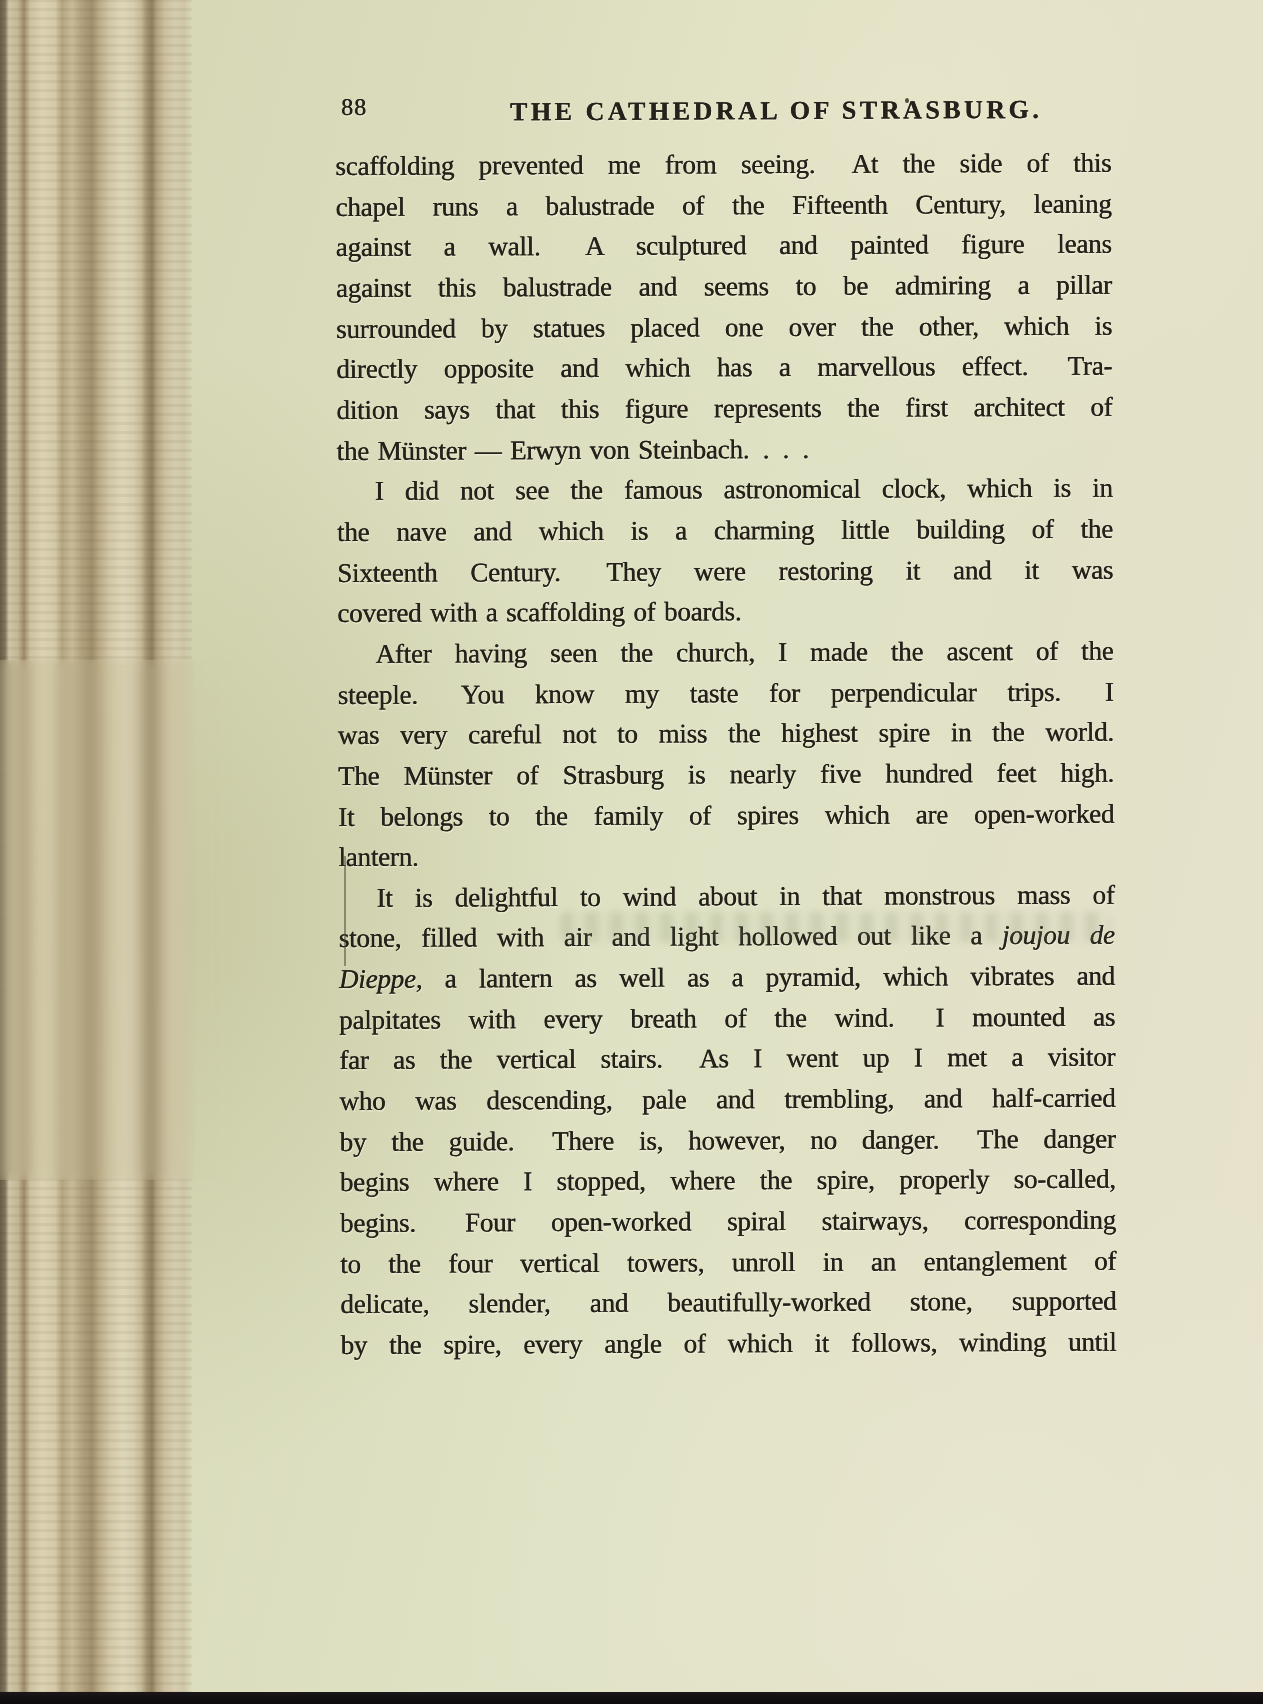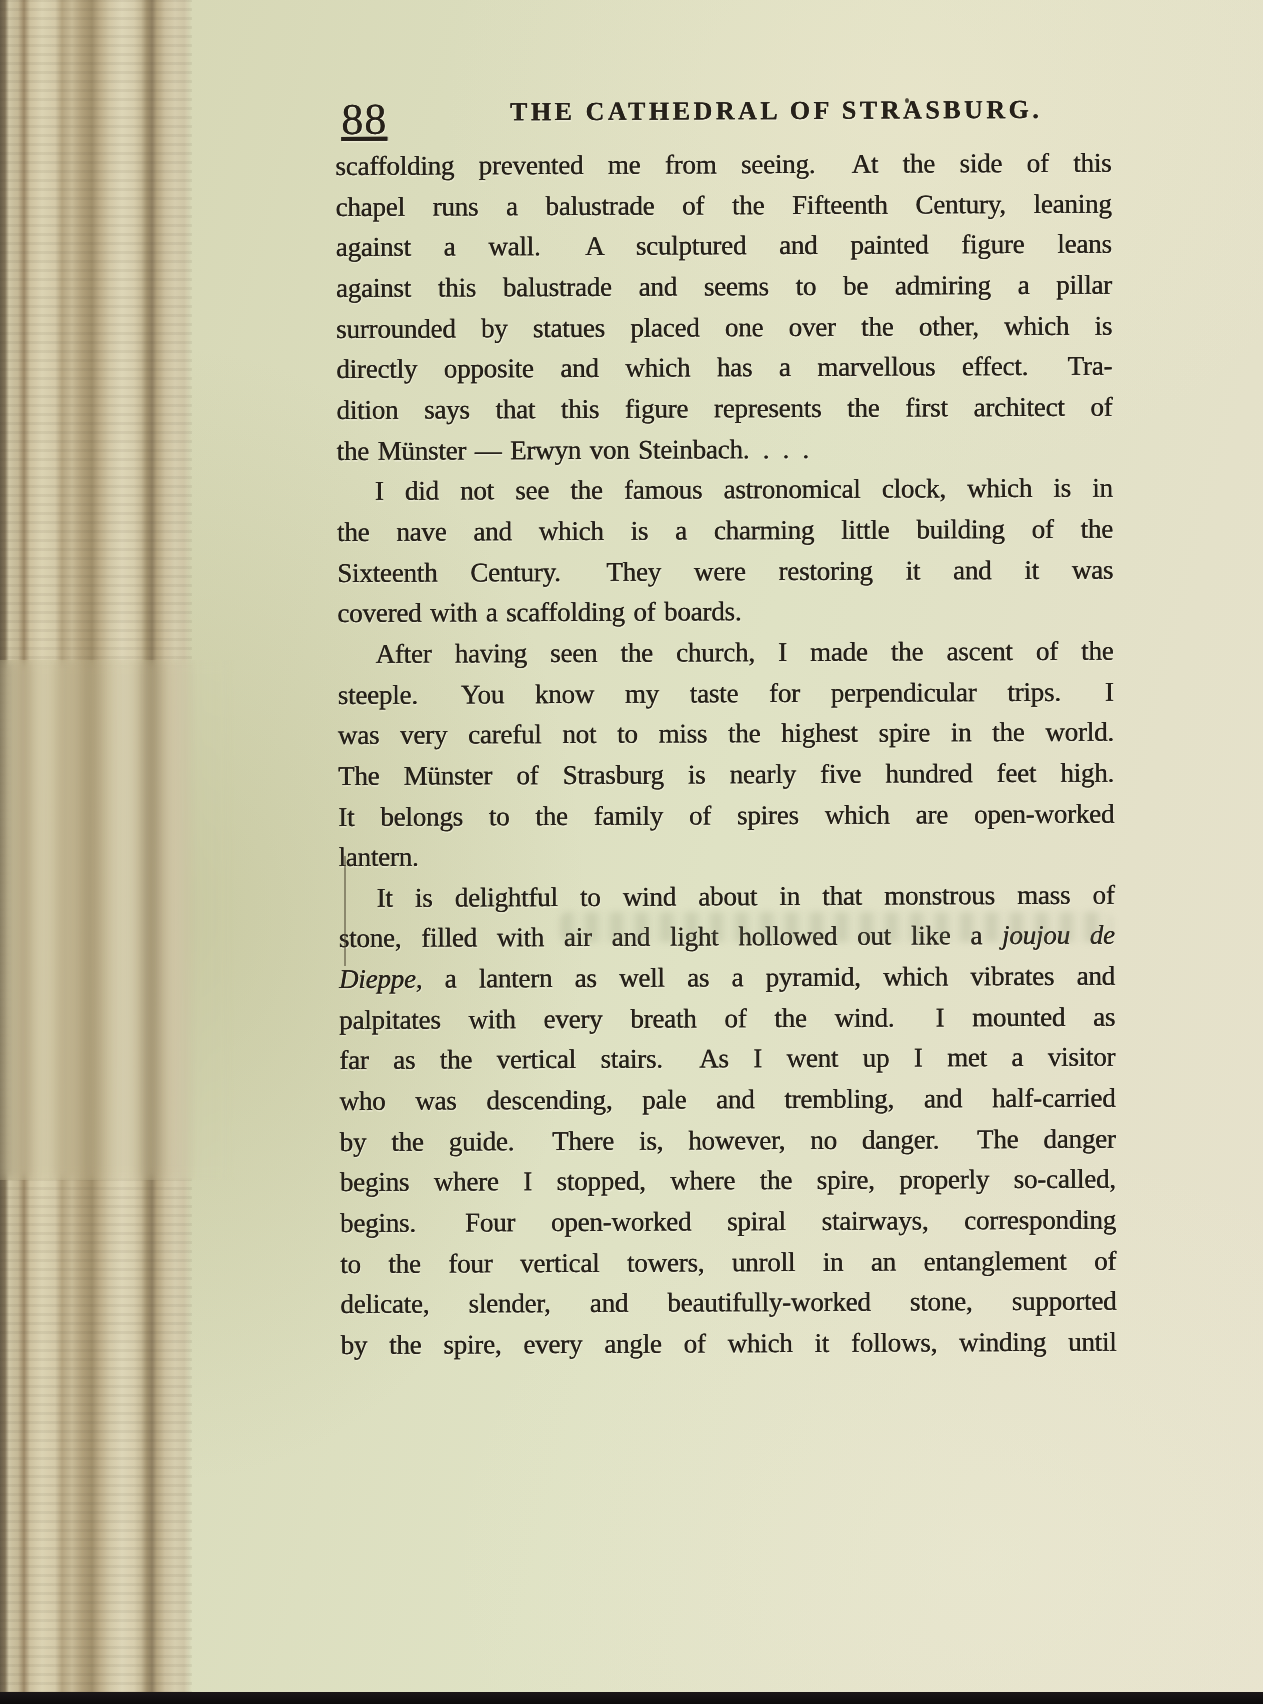--- a/index.html
+++ b/index.html
@@ -42,23 +42,22 @@
 
   
   .content{
     position:absolute;left:335px;top:92px;width:776px;
     transform:rotate(-0.25deg);transform-origin:left top;
     color:#26211a;
   }
   .header{position:relative;height:54px;}
   .pagenum{
     position:absolute;left:6px;top:2px;
-    font-size:44px;letter-spacing:1px;
+    font-size:24px;letter-spacing:1px;
     text-shadow:0.4px 0 0 #26211a, 1px 1.5px 0 rgba(250,248,232,0.55);
-    text-decoration:underline;
   }
   .title{
     position:absolute;left:110px;right:4px;top:6px;text-align:center;
     font-weight:700;font-size:26px;letter-spacing:3.5px;
     text-shadow:0.3px 0 0 #26211a, 1px 1.5px 0 rgba(250,248,232,0.5);
   }
 
   .text{
     position:relative;margin-top:0;width:776px;
     font-size:27px;line-height:40.65px;letter-spacing:-0.2px;word-spacing:2px;

